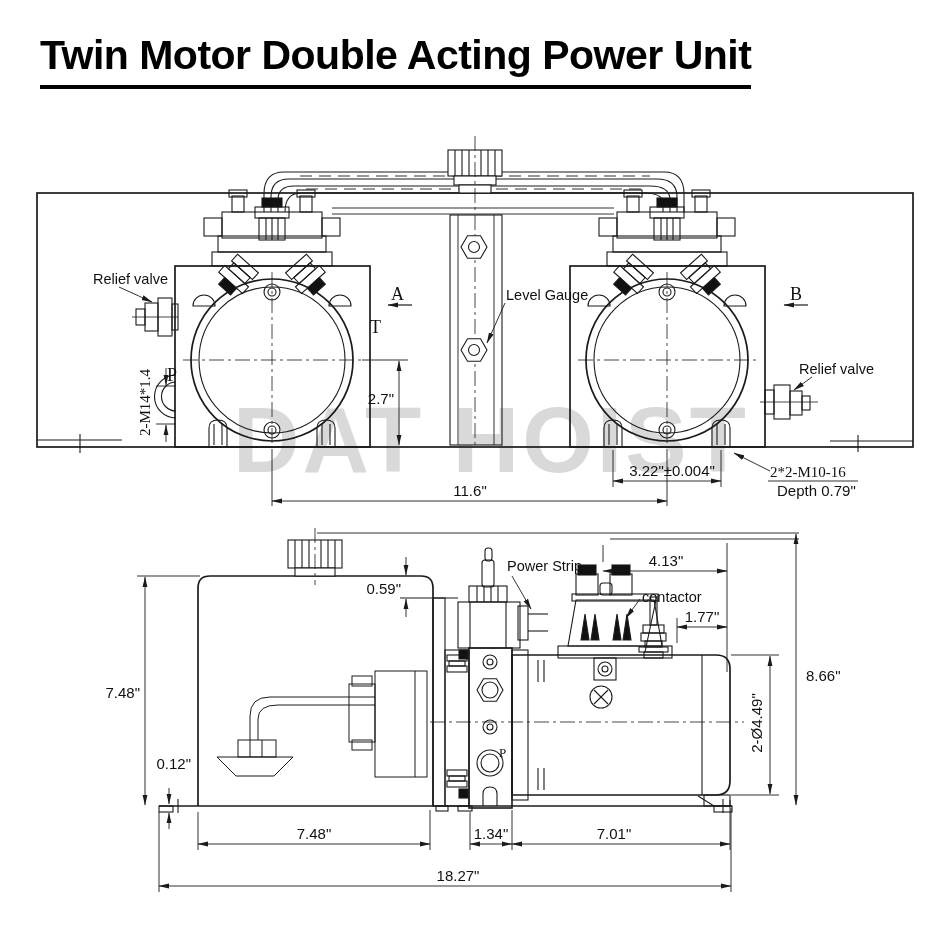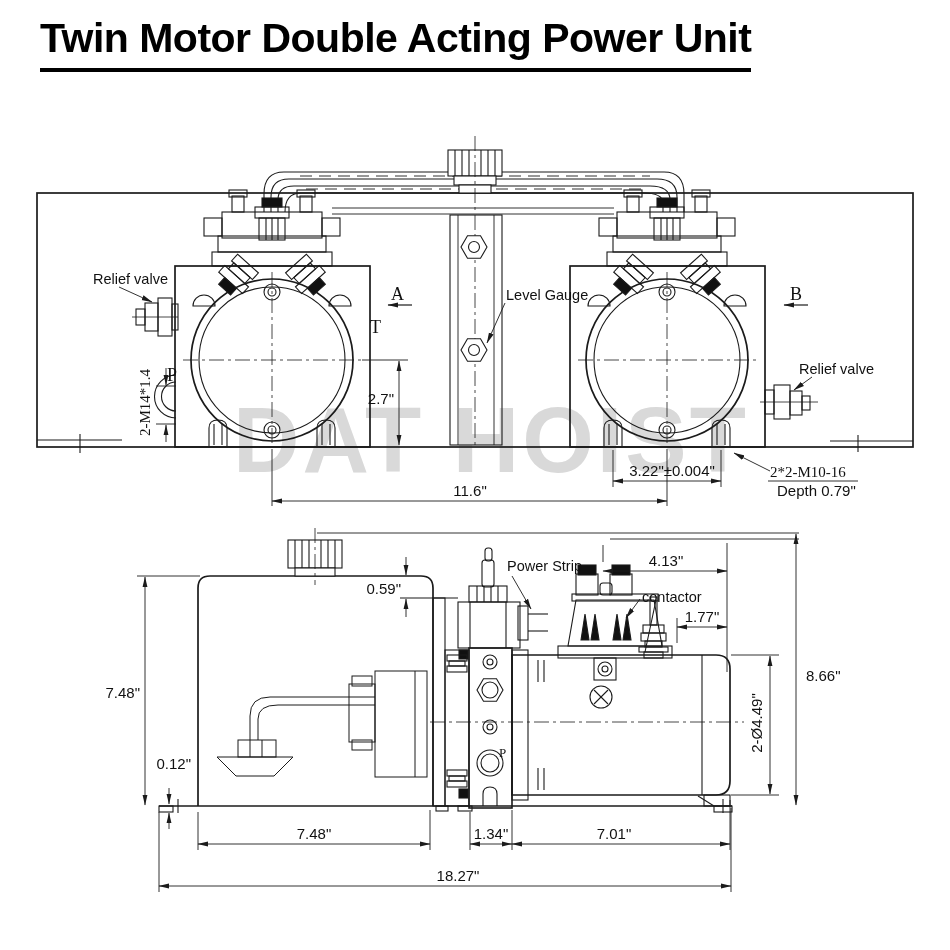--- a/index.html
+++ b/index.html
@@ -1,19 +1,19 @@
 <!DOCTYPE html>
 <html><head>
 <meta charset="utf-8">
 <style>
   html,body{margin:0;padding:0;background:#fff;}
   body{width:950px;height:950px;position:relative;overflow:hidden;
        font-family:"Liberation Sans",sans-serif;}
   h1[data-name="page-title"]{
-    position:absolute;left:40px;top:15px;margin:0;
+    position:absolute;left:40px;top:32px;margin:0;
     font:bold 41px/1.15 "Liberation Sans",sans-serif;
     letter-spacing:-0.5px;color:#000;
     border-bottom:4px solid #000;padding-bottom:6px;}
   svg{position:absolute;left:0;top:0;}
   .wm{font:bold 92px "Liberation Sans",sans-serif;fill:#d9d9d9;letter-spacing:3px;}
   .dim{font:15px "Liberation Sans",sans-serif;fill:#111;}
   .lbl{font:14.5px "Liberation Sans",sans-serif;fill:#111;}
   .cad{font:18px "Liberation Serif",serif;fill:#111;}
   .cadsm{font:13px "Liberation Serif",serif;fill:#111;}
   .note{font:15px "Liberation Serif",serif;fill:#111;}

